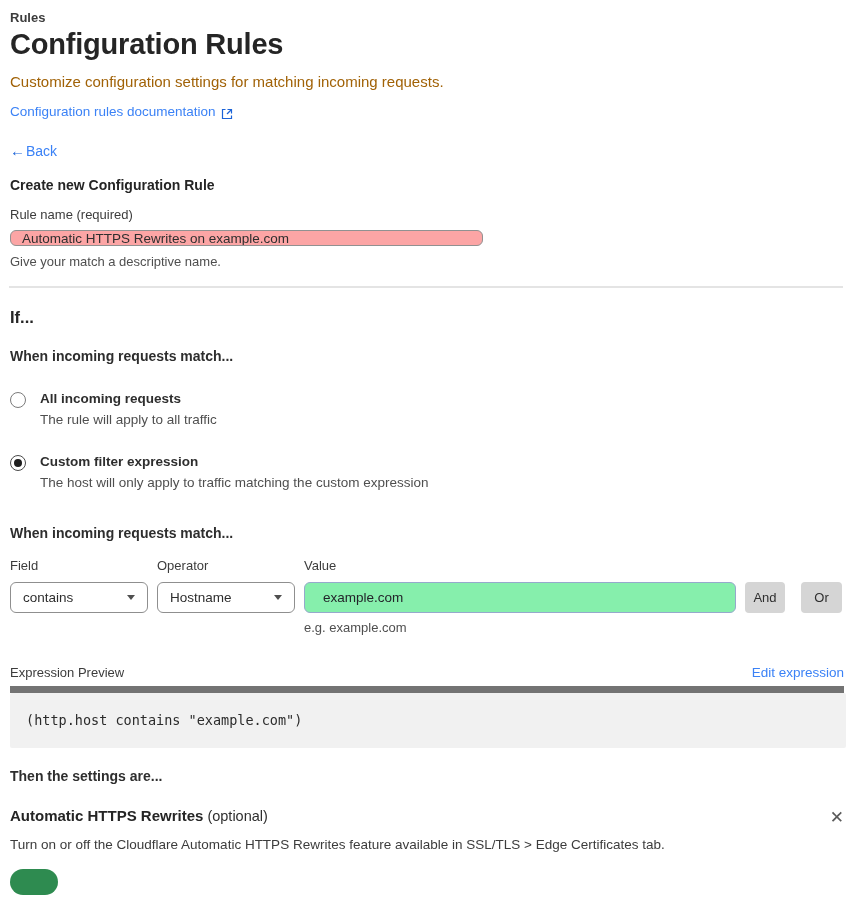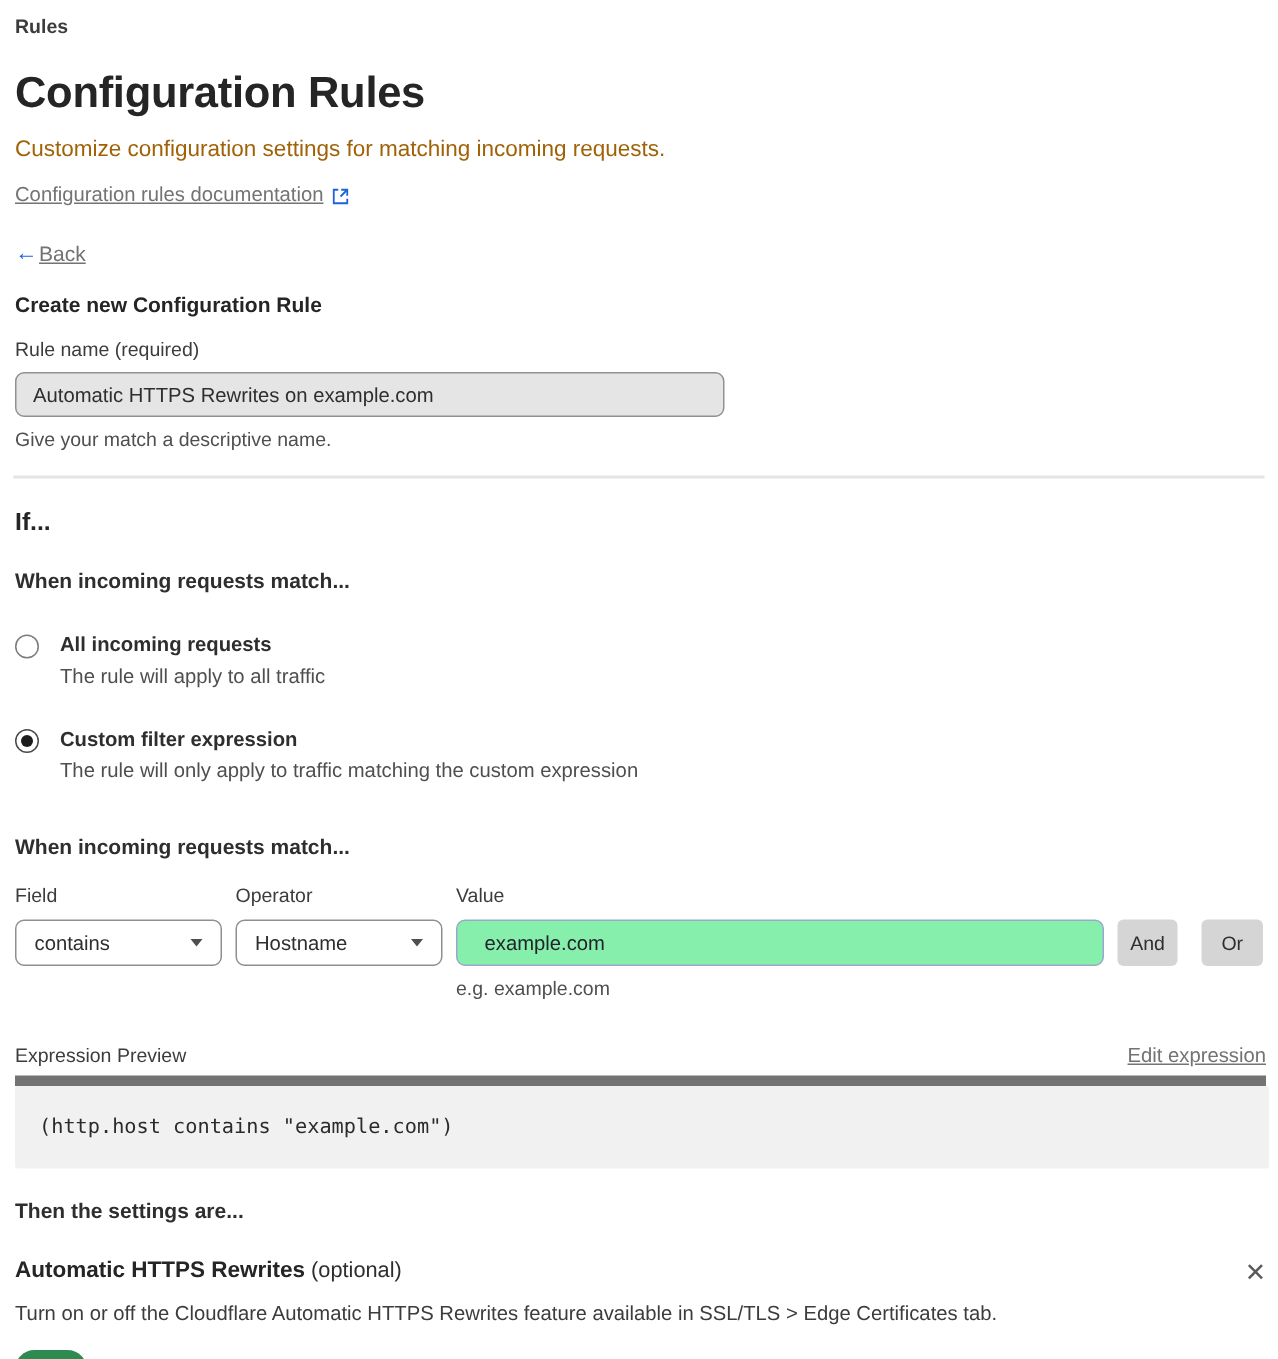--- a/index.html
+++ b/index.html
@@ -7,36 +7,36 @@
   body {
     width: 852px; height: 906px;
     font-family: "Liberation Sans", sans-serif;
     color: #2e2e2e;
     overflow: hidden;
   }
   .container { padding: 8px 9px 0 10px; width: 852px; }
 
   
   .breadcrumb { font-size: 13px; font-weight: 700; color: #3c3c3c; margin-top: 2px; }
-  h1.page-title { font-size: 29px; font-weight: 700; color: #252525; margin-top: 21px; letter-spacing: -.2px; }
+  h1.page-title { font-size: 29px; font-weight: 700; color: #252525; margin-top: 3px; letter-spacing: -.2px; }
   .subtitle { font-size: 15px; color: #a16207; margin-top: 12px; }
   .doc-row { margin-top: 14px; display: flex; align-items: center; gap: 5px; }
-  a.link { color: #737373; text-decoration: underline; font-size: 13.5px; cursor: pointer; }
+  a.link { color: #3b82f6; font-size: 13.5px; cursor: pointer; }
   .ext-icon { display: inline-block; width: 12px; height: 12px; }
   .back-row { margin-top: 23px; display: flex; align-items: center; font-size: 14px; }
   .back-arrow { color: #1b63d8; text-decoration: none; margin-right: 1px; font-size: 15px; }
 
   
   h2.section-title { font-size: 14px; font-weight: 700; color: #252525; margin-top: 18px; }
   .field-label { font-size: 13px; color: #3c3c3c; margin-top: 14px; }
   .rule-name-input {
-    margin-top: 8px; width: 473px; height: 30px;
+    margin-top: 8px; width: 473px; height: 16px;
     border: 1px solid #919191; border-radius: 6px;
     padding: 0 11px; font-size: 13.5px; color: #2e2e2e;
-    font-family: "Liberation Sans", sans-serif; background: #e5e5e5; outline: none;
+    font-family: "Liberation Sans", sans-serif; background: #fca5a5; outline: none;
   }
   .help-text { font-size: 13px; color: #4f4f4f; margin-top: 7px; }
 
   .divider { height: 2px; background: #e4e4e4; margin-top: 17px; margin-left: -1px; width: 834px; }
 
   
   h3.if-title { font-size: 16.5px; font-weight: 700; color: #252525; margin-top: 20px; }
   .match-heading { font-size: 14px; font-weight: 700; color: #2e2e2e; margin-top: 21px; }
 
   .radio-option { display: flex; margin-top: 27px; cursor: pointer; }
@@ -160,21 +160,21 @@
     <div>
       <div class="radio-label">All incoming requests</div>
       <div class="radio-desc">The rule will apply to all traffic</div>
     </div>
   </div>
 
   <div class="radio-option">
     <div class="radio-circle checked"></div>
     <div>
       <div class="radio-label">Custom filter expression</div>
-      <div class="radio-desc">The rule will only apply to traffic matching the custom expression</div>
+      <div class="radio-desc">The host will only apply to traffic matching the custom expression</div>
     </div>
   </div>
 
   
   <div class="builder-heading">When incoming requests match...</div>
 
   <div class="builder-grid">
     <div class="col-label">Field</div>
     <div class="col-label">Operator</div>
     <div class="col-label">Value</div>

